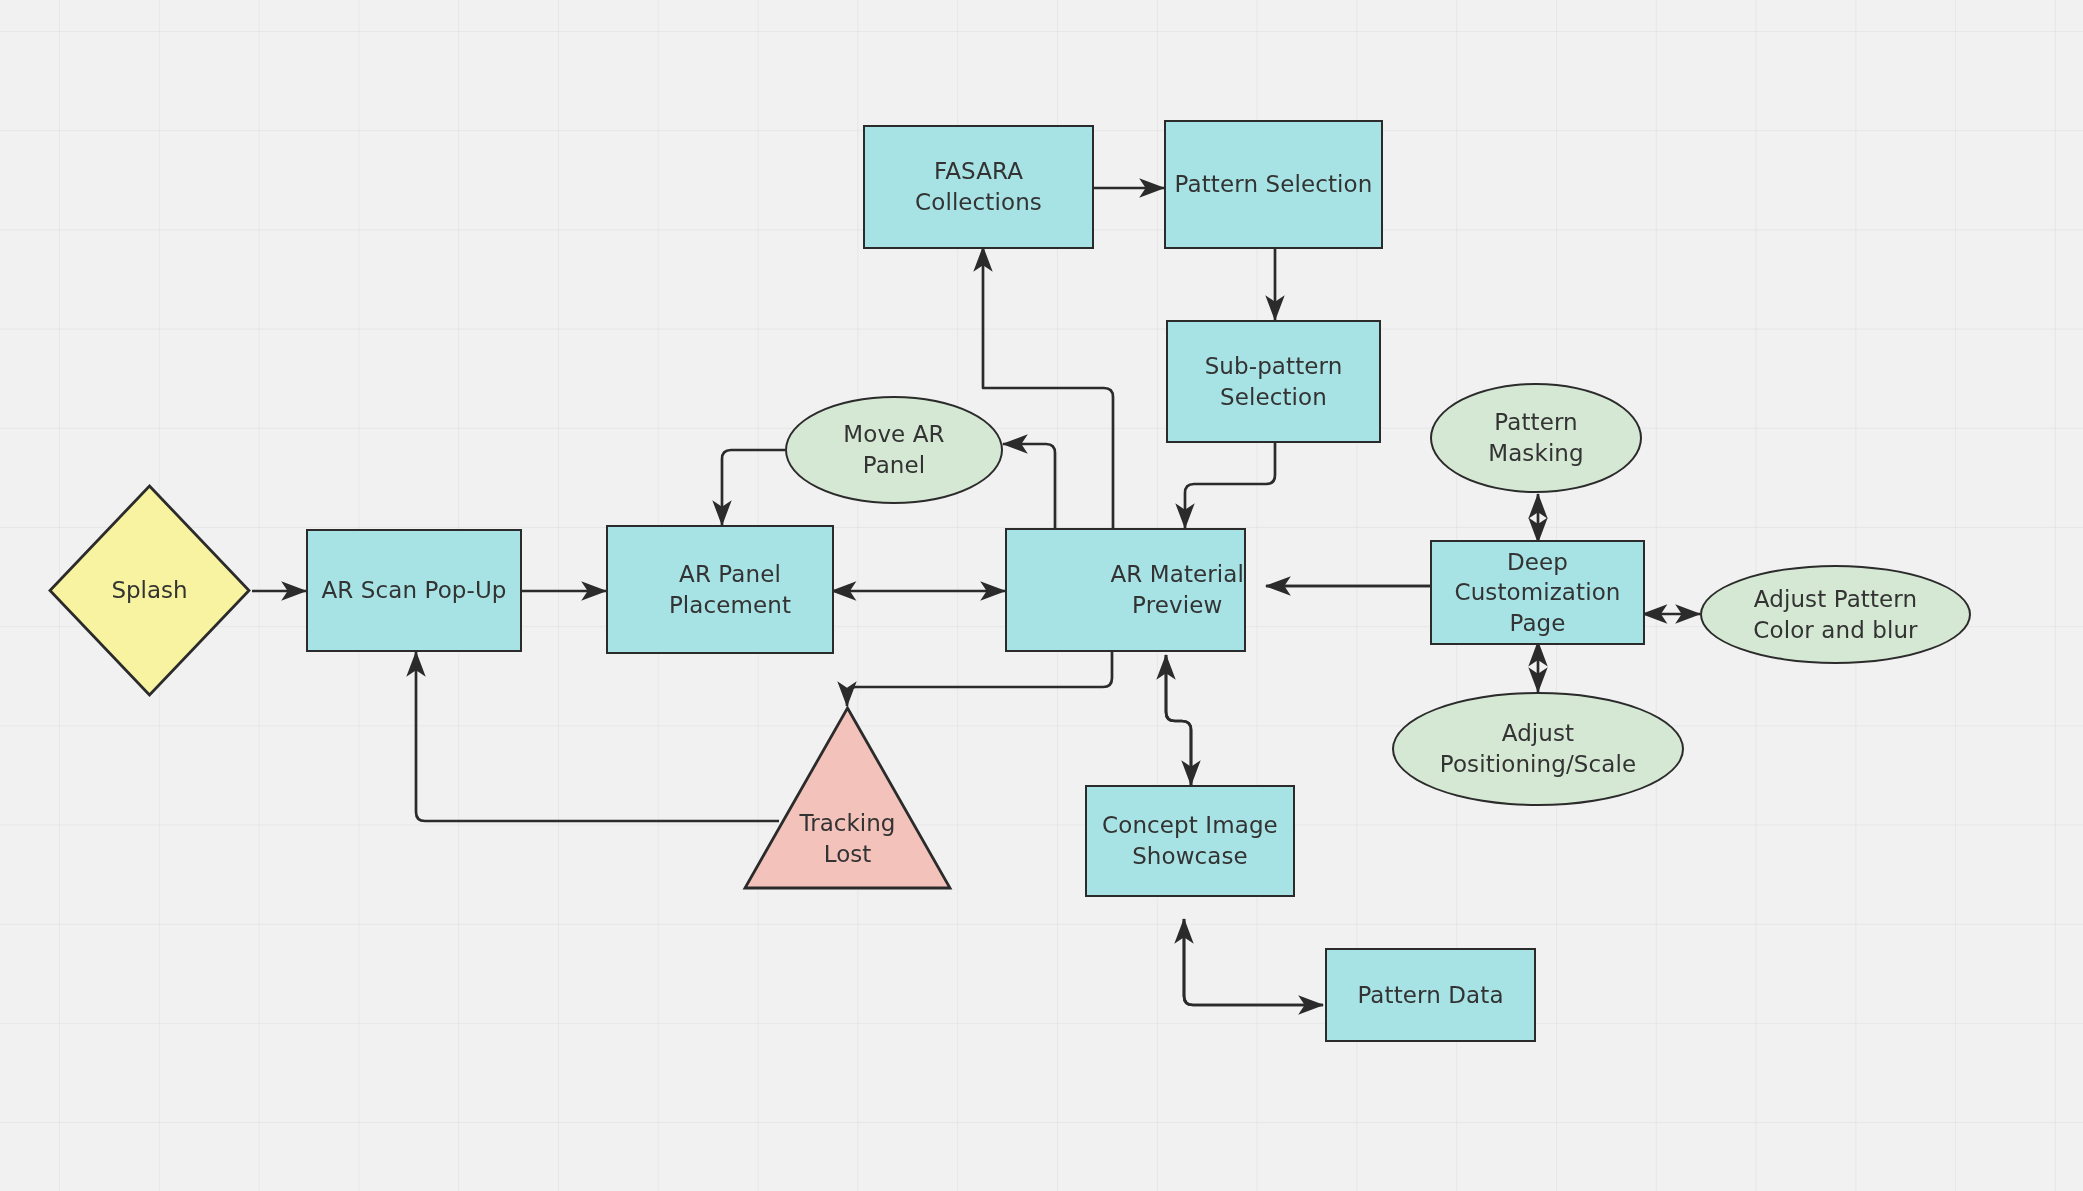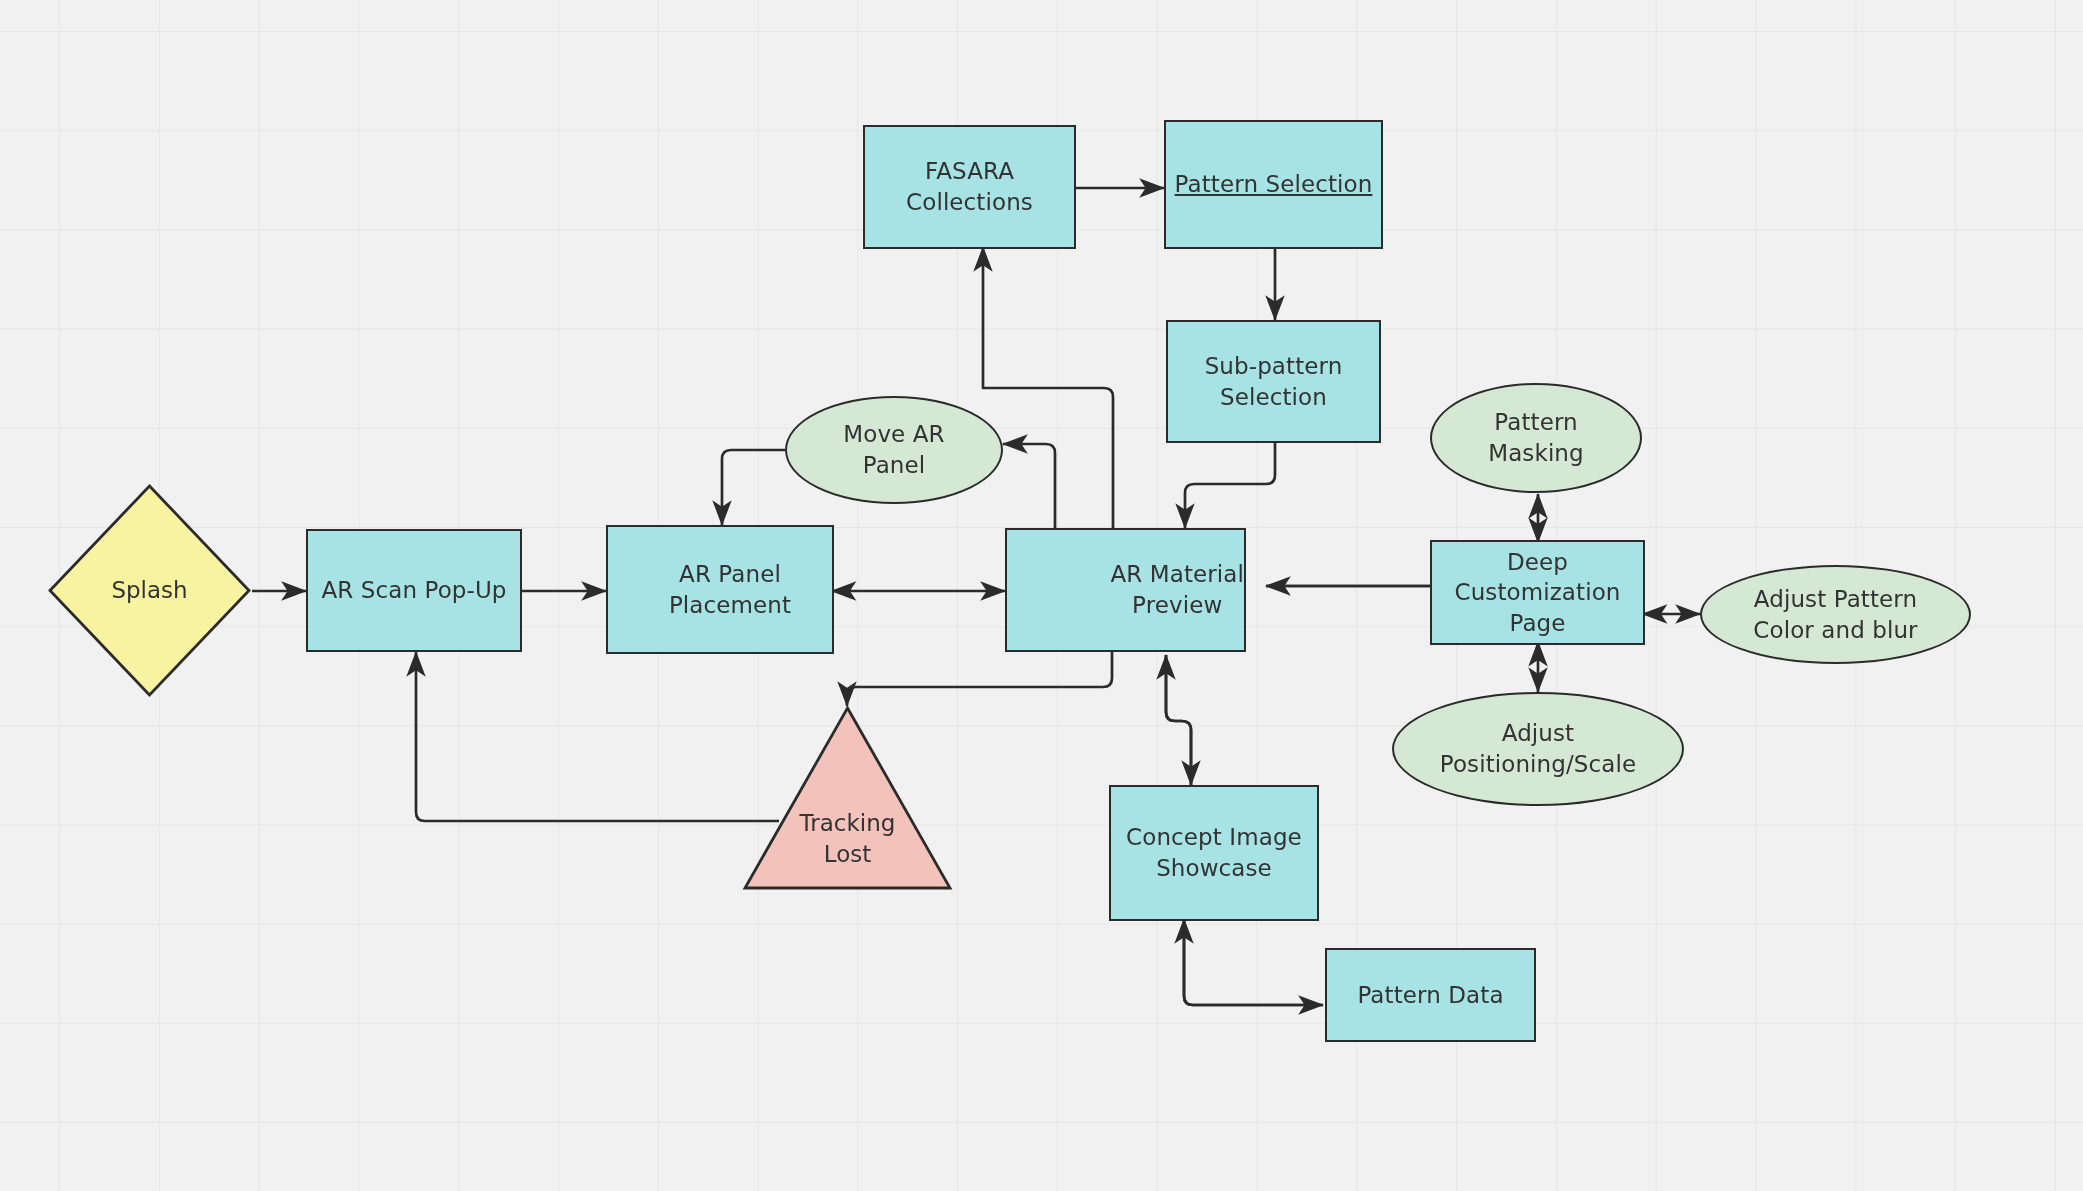--- a/index.html
+++ b/index.html
@@ -147,26 +147,26 @@
   <div class="node ellipse" style="left:785px; top:396px; width:218px; height:108px;">
     <span>Move AR
 Panel</span>
   </div>
 
   <div class="node rect" style="left:1005px; top:528px; width:241px; height:124px;justify-content:flex-end;">
     <span>AR Material
 Preview</span>
   </div>
 
-  <div class="node rect" style="left:863px; top:125px; width:213px; height:124px;">
+  <div class="node rect" style="left:863px; top:125px; width:231px; height:124px;">
     <span>FASARA
 Collections</span>
   </div>
 
-  <div class="node rect" style="left:1164px; top:120px; width:219px; height:129px;text-decoration:underline;">
+  <div class="node rect" style="left:1164px; top:120px; width:219px; height:129px;">
     <span>Pattern Selection</span>
   </div>
 
   <div class="node rect" style="left:1166px; top:320px; width:215px; height:123px;">
     <span>Sub-pattern
 Selection</span>
   </div>
 
   <div class="node ellipse" style="left:1430px; top:383px; width:212px; height:110px;">
     <span>Pattern
@@ -190,21 +190,21 @@
   </div>
 
   <div class="tri-wrap" style="left:742px; top:705px; width:211px; height:186px;">
     <svg class="tri-shape" viewBox="0 0 211 186" xmlns="http://www.w3.org/2000/svg">
       <polygon points="105.5,3 208,183 3,183" fill="#f2c2bb" stroke="#2b2b2b" stroke-width="2.8"></polygon>
     </svg>
     <div class="shape-label" style="top:103px;">Tracking
 Lost</div>
   </div>
 
-  <div class="node rect" style="left:1109px; top:785px; width:210px; height:136px;">
+  <div class="node rect" style="left:1085px; top:785px; width:210px; height:112px;">
     <span>Concept Image
 Showcase</span>
   </div>
 
   <div class="node rect" style="left:1325px; top:948px; width:211px; height:94px;">
     <span>Pattern Data</span>
   </div>
 
 </div>
 

